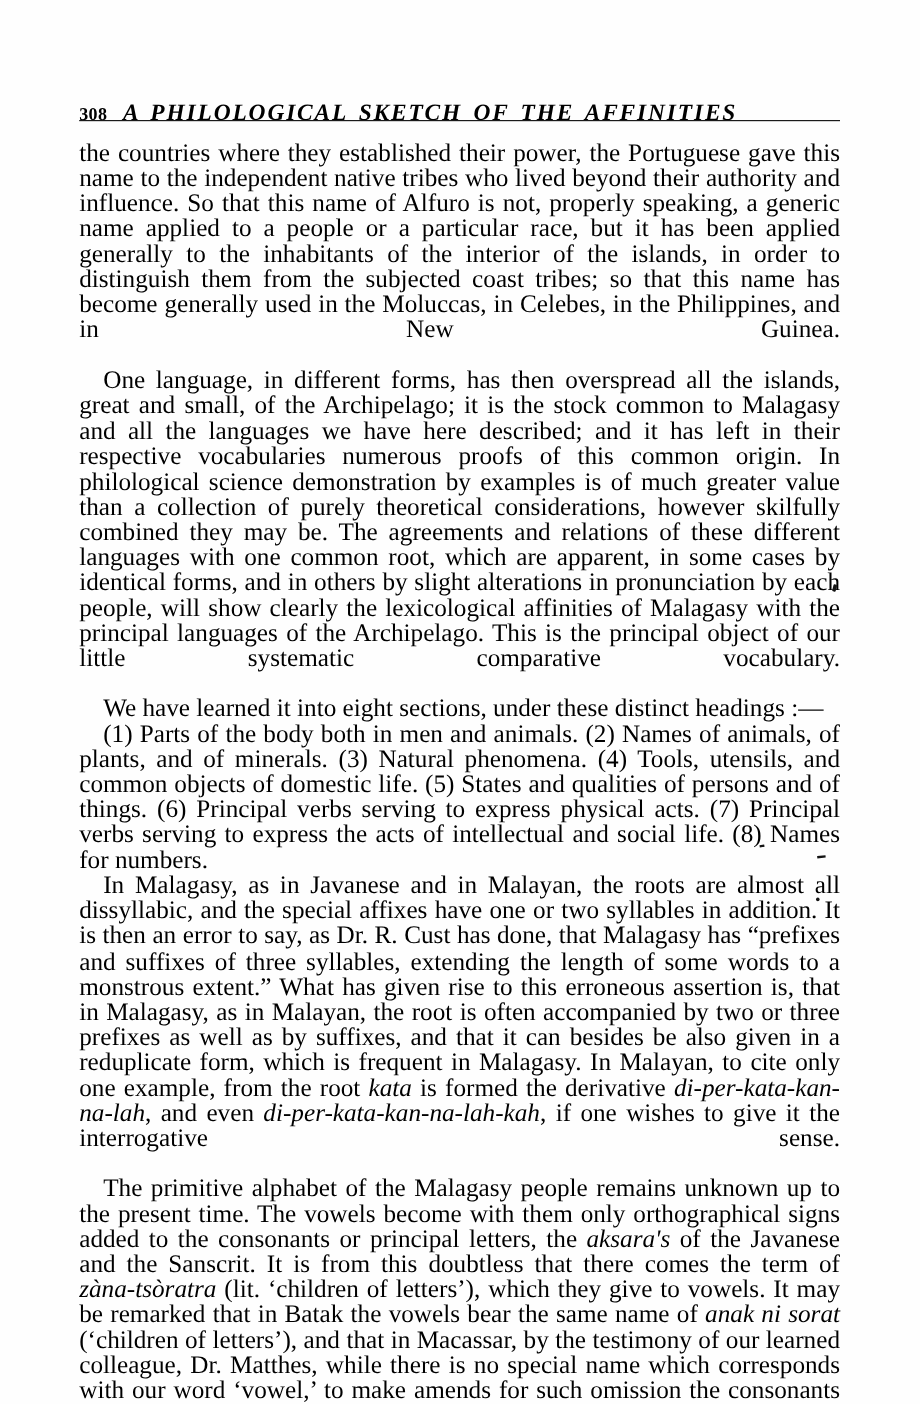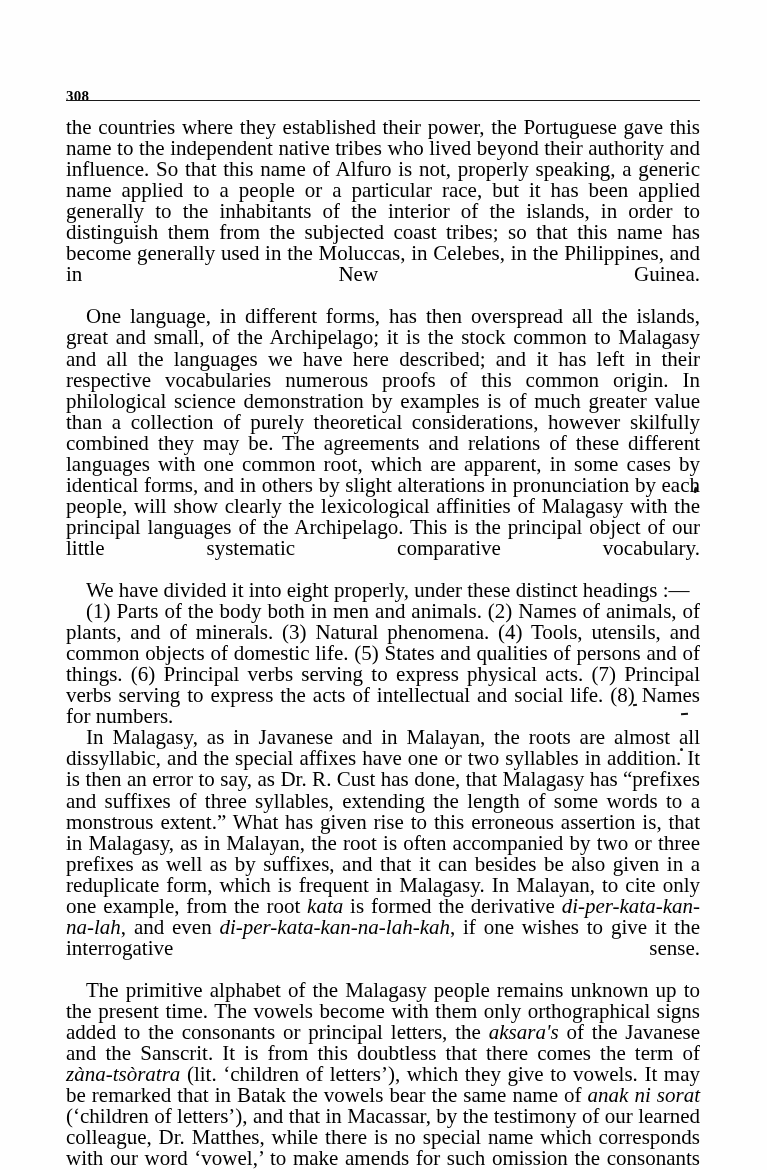--- a/index.html
+++ b/index.html
@@ -131,31 +131,32 @@
     border-radius: 50%;
   }
 </style>
 </head>
 <body>
 
 <div class="page">
 
   <div class="header">
     <span class="folio">308</span>
+    <span class="running-title">A PHILOLOGICAL SKETCH OF THE AFFINITIES</span>
   </div>
 
   <div class="rule"></div>
 
   <div class="textblock">
 
     <p class="noindent">the countries where they established their power, the Portuguese gave this name to the independent native tribes who lived beyond their authority and influence.  So that this name of Alfuro is not, properly speaking, a generic name applied to a people or a particular race, but it has been applied generally to the inhabitants of the interior of the islands, in order to distinguish them from the subjected coast tribes; so that this name has become generally used in the Moluccas, in Celebes, in the Philippines, and in New Guinea.</p>
 
     <p>One language, in different forms, has then overspread all the islands, great and small, of the Archipelago; it is the stock common to Malagasy and all the languages we have here described; and it has left in their respective vocabularies numerous proofs of this common origin.  In philological science demonstration by examples is of much greater value than a collection of purely theoretical considerations, however skilfully combined they may be.  The agreements and relations of these different languages with one common root, which are apparent, in some cases by identical forms, and in others by slight alterations in pronunciation by each people, will show clearly the lexicological affinities of Malagasy with the principal languages of the Archipelago.  This is the principal object of our little systematic comparative vocabulary.</p>
 
-    <p class="flush">We have divided it into eight properly, under these distinct headings :—</p>
+    <p class="flush">We have learned it into eight sections, under these distinct headings :—</p>
 
     <p class="flush">(1)  Parts of the body both in men and animals.  (2)  Names of animals, of plants, and of minerals.  (3)  Natural phenomena.  (4) Tools, utensils, and common objects of domestic life. (5) States and qualities of persons and of things.  (6)  Principal verbs serving to express physical acts.  (7)  Principal verbs serving to express the acts of intellectual and social life.  (8)  Names for numbers.</p>
 
     <p><span>In Malagasy, as in Javanese and in Malayan, the roots are almost all dissyllabic, and the special affixes have one or two syllables in addition.  It is then an error to say, as Dr. R. Cust has done, that Malagasy has “prefixes and suffixes of three syllables, extending the length of some words to a monstrous extent.” What has given rise to this erroneous assertion is, that in Malagasy, as in Malayan, the root is often accompanied by two or three prefixes as well as by suffixes, and that it can besides be also given in a reduplicate form, which is frequent in Malagasy.  In Malayan, to cite only one example, from the root </span><i>kata</i><span> is formed the derivative </span><i>di-per-kata-kan-na-lah</i><span>, and even </span><i>di-per-kata-kan-na-lah-kah</i><span>, if one wishes to give it the interrogative sense.</span></p>
 
     <p class="flush"><span>The primitive alphabet of the Malagasy people remains unknown up to the present time.  The vowels become with them only orthographical signs added to the consonants or principal letters, the </span><i>aksara's</i><span> of the Javanese and the Sanscrit.  It is from this doubtless that there comes the term of </span><i>zàna-tsòratra</i><span> (lit. ‘children of letters’), which they give to vowels.  It may be remarked that in Batak the vowels bear the same name of </span><i>anak ni sorat</i><span> (‘children of letters’), and that in Macassar, by the testimony of our learned colleague, Dr. Matthes, while there is no special name which corresponds with our word ‘vowel,’ to make amends for such omission the consonants or principal letters are there called</span></p>
 
   </div>
 
   <div class="speck s1"></div>

